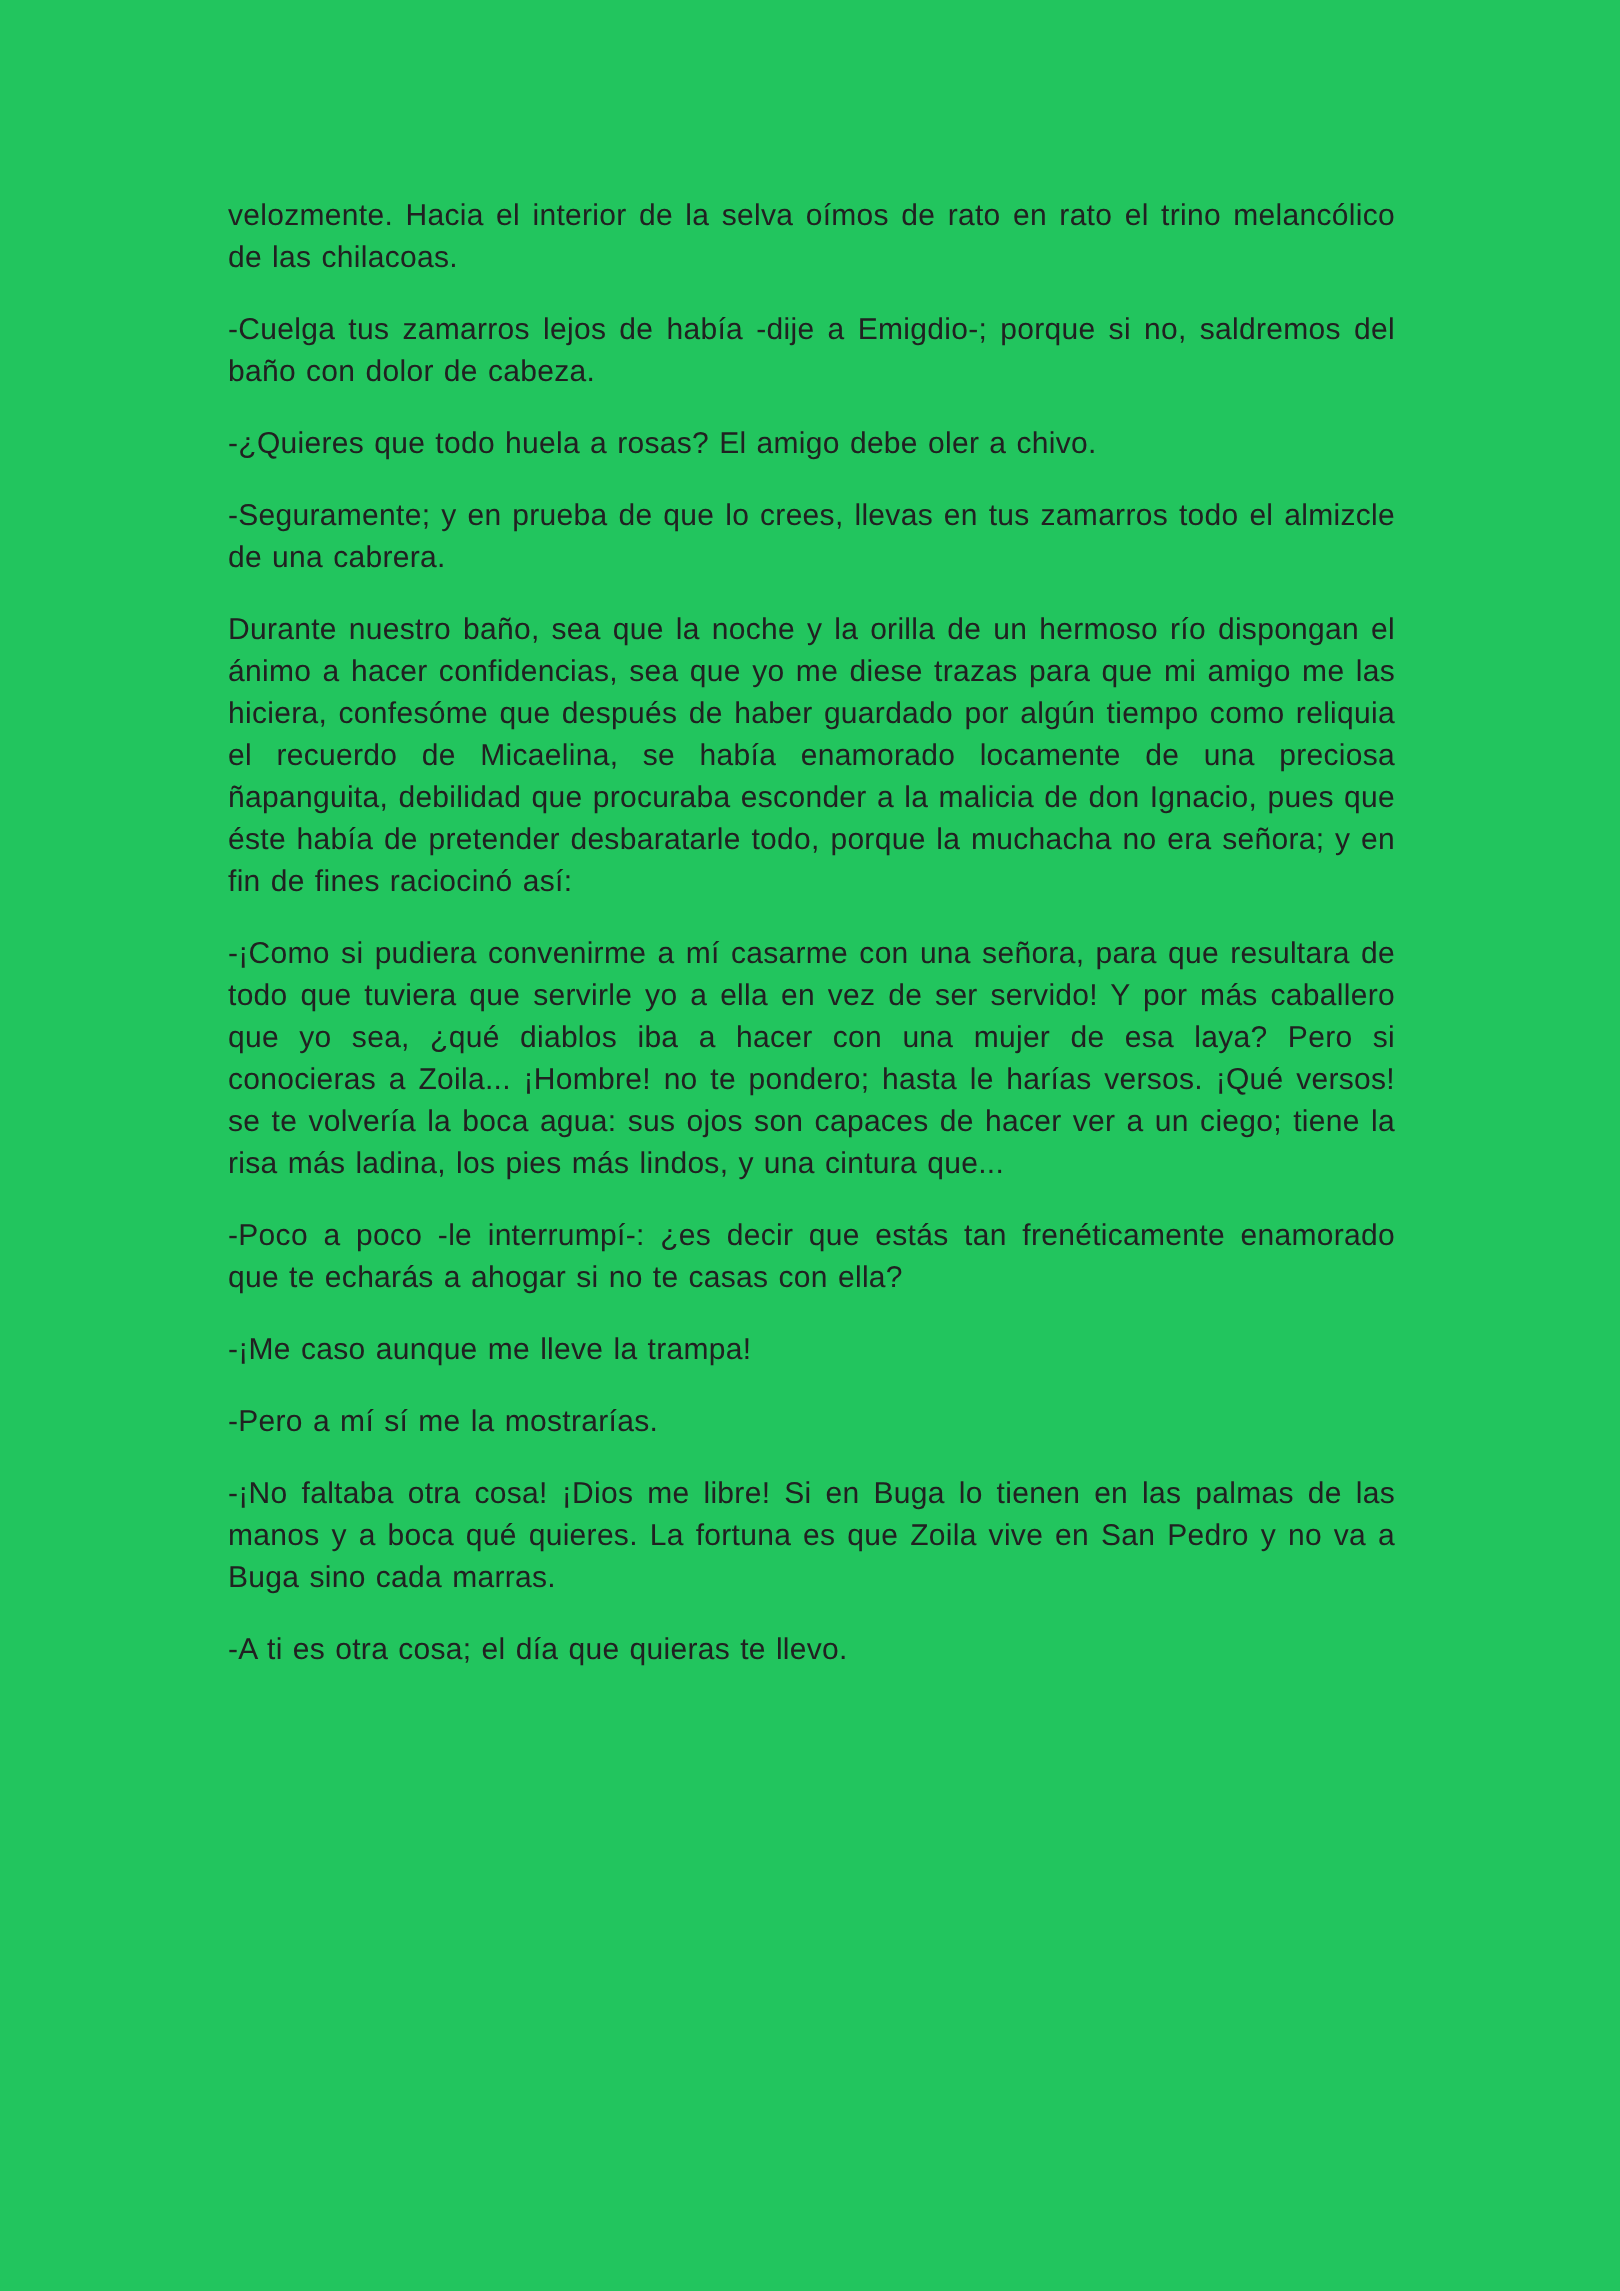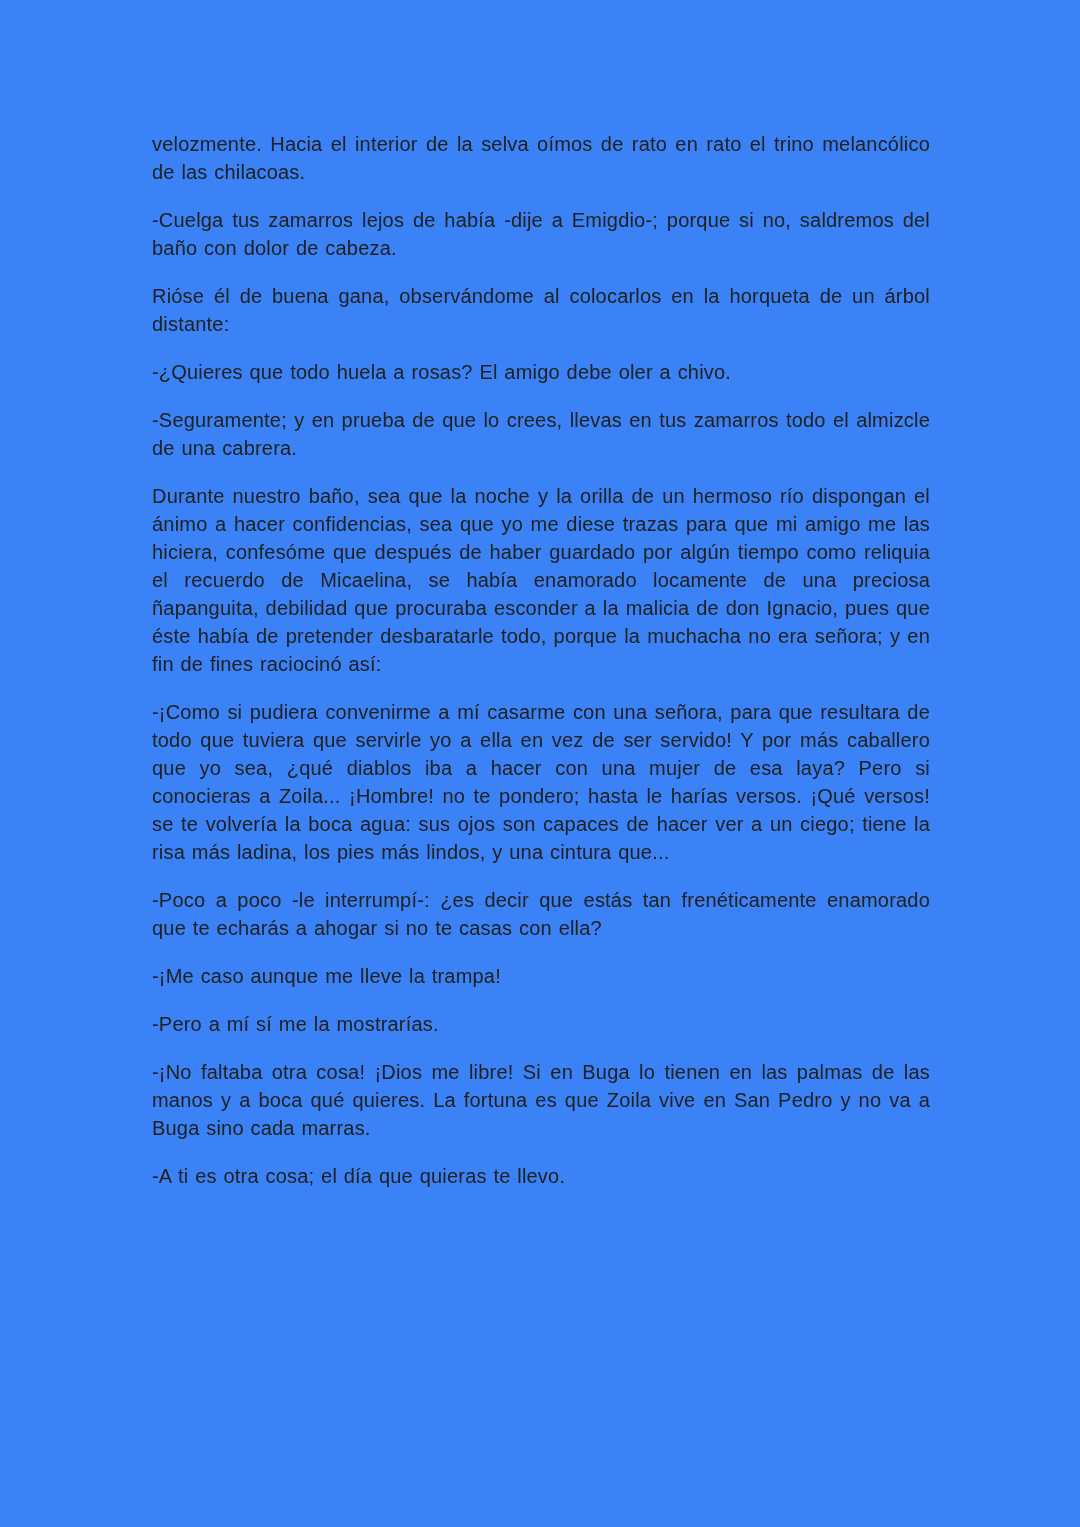--- a/index.html
+++ b/index.html
@@ -10,40 +10,39 @@
     body {
       width: 1080px;
       height: 1527px;
       overflow: hidden;
     }
     .page {
       box-sizing: border-box;
       width: 1080px;
       height: 1527px;
       padding: 130px 150px 0 152px;
-      background: #3b82f6;
+      background: #22c55e;
       color: #212121;
       font-family: "Liberation Sans", sans-serif;
     }
     .para {
       margin: 0 0 20px 0;
       font-size: 20px;
       line-height: 28px;
       text-align: justify;
       letter-spacing: 0.2px;
       word-spacing: 1px;
     }
   </style>
 </head>
 <body>
 
 <div class="page">
   <p class="para">velozmente. Hacia el interior de la selva oímos de rato en rato el trino melancólico de las chilacoas.</p>
   <p class="para">-Cuelga tus zamarros lejos de había -dije a Emigdio-; porque si no, saldremos del baño con dolor de cabeza.</p>
-  <p class="para">Rióse él de buena gana, observándome al colocarlos en la horqueta de un árbol distante:</p>
   <p class="para">-¿Quieres que todo huela a rosas? El amigo debe oler a chivo.</p>
   <p class="para">-Seguramente; y en prueba de que lo crees, llevas en tus zamarros todo el almizcle de una cabrera.</p>
   <p class="para">Durante nuestro baño, sea que la noche y la orilla de un hermoso río dispongan el ánimo a hacer confidencias, sea que yo me diese trazas para que mi amigo me las hiciera, confesóme que después de haber guardado por algún tiempo como reliquia el recuerdo de Micaelina, se había enamorado locamente de una preciosa ñapanguita, debilidad que procuraba esconder a la malicia de don Ignacio, pues que éste había de pretender desbaratarle todo, porque la muchacha no era señora; y en fin de fines raciocinó así:</p>
   <p class="para">-¡Como si pudiera convenirme a mí casarme con una señora, para que resultara de todo que tuviera que servirle yo a ella en vez de ser servido! Y por más caballero que yo sea, ¿qué diablos iba a hacer con una mujer de esa laya? Pero si conocieras a Zoila... ¡Hombre! no te pondero; hasta le harías versos. ¡Qué versos! se te volvería la boca agua: sus ojos son capaces de hacer ver a un ciego; tiene la risa más ladina, los pies más lindos, y una cintura que...</p>
   <p class="para">-Poco a poco -le interrumpí-: ¿es decir que estás tan frenéticamente enamorado que te echarás a ahogar si no te casas con ella?</p>
   <p class="para">-¡Me caso aunque me lleve la trampa!</p>
   <p class="para">-Pero a mí sí me la mostrarías.</p>
   <p class="para">-¡No faltaba otra cosa! ¡Dios me libre! Si en Buga lo tienen en las palmas de las manos y a boca qué quieres. La fortuna es que Zoila vive en San Pedro y no va a Buga sino cada marras.</p>
   <p class="para">-A ti es otra cosa; el día que quieras te llevo.</p>
 </div>

